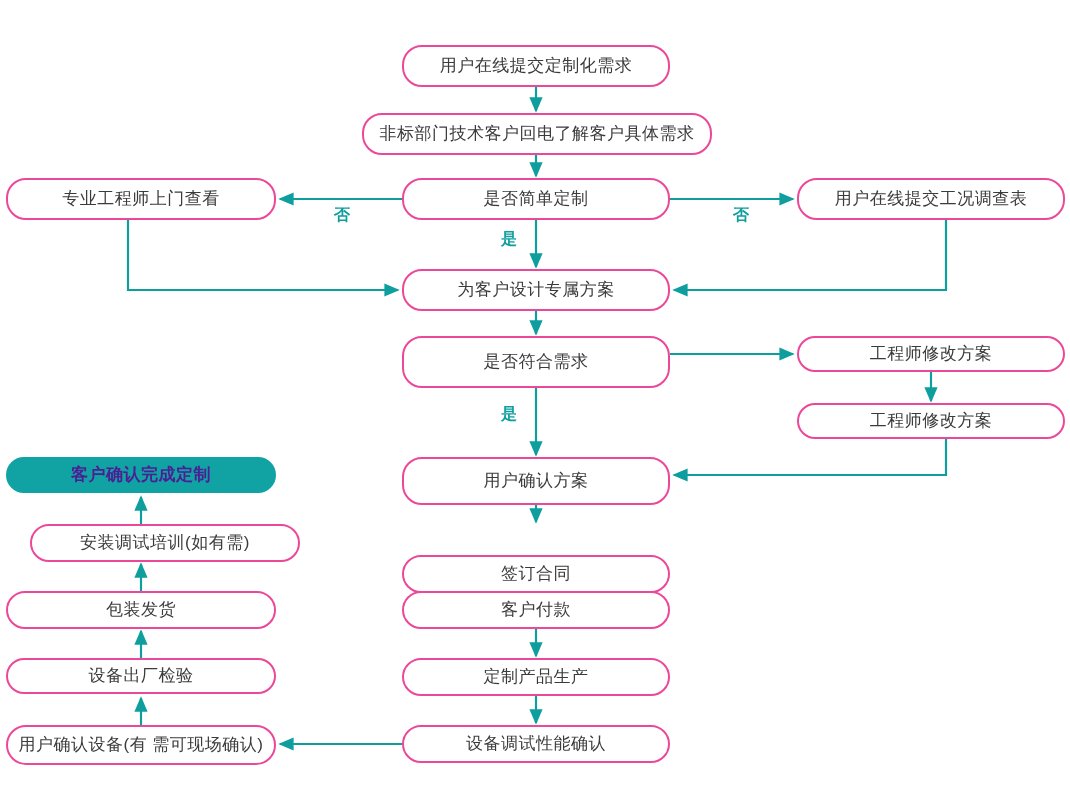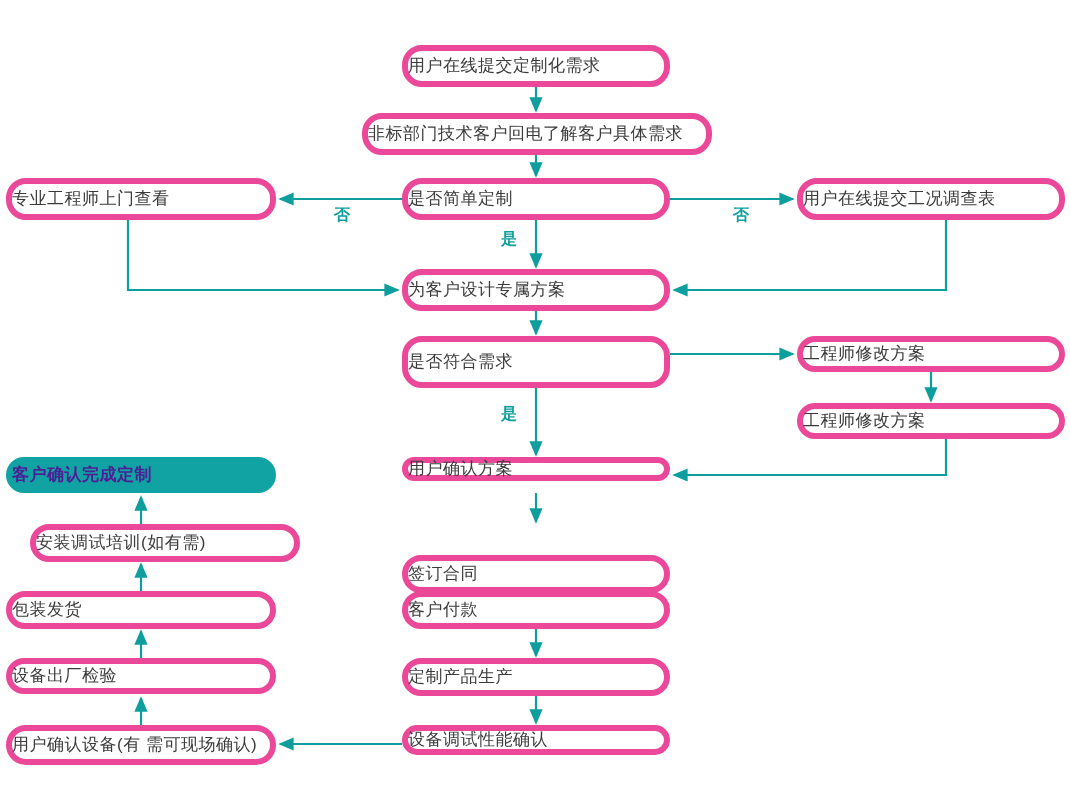--- a/index.html
+++ b/index.html
@@ -24,22 +24,22 @@
     top: 0;
     width: 1070px;
     height: 800px;
     pointer-events: none;
   }
   .node {
     position: absolute;
     box-sizing: border-box;
     display: flex;
     align-items: center;
-    justify-content: flex-start;
-    border: 6px solid #ec4899;
+    justify-content: center;
+    border: 2px solid #ec4899;
     border-radius: 20px;
     background: #ffffff;
     color: #3b3b3b;
     font-size: 17px;
     line-height: 1.2;
     letter-spacing: 0.5px;
     white-space: nowrap;
     z-index: 2;
   }
   .node.filled {
@@ -117,33 +117,33 @@
       </div>
       <div class="node" style="left: 402px; top: 336px; width: 268px; height: 52px;">
         <span class="node-label">是否符合需求</span>
       </div>
       <div class="node" style="left: 797px; top: 336px; width: 268px; height: 36px;">
         <span class="node-label">工程师修改方案</span>
       </div>
       <div class="node" style="left: 797px; top: 403px; width: 268px; height: 36px;">
         <span class="node-label">工程师修改方案</span>
       </div>
-      <div class="node" style="left: 402px; top: 457px; width: 268px; height: 24px;">
+      <div class="node" style="left: 402px; top: 457px; width: 268px; height: 48px;">
         <span class="node-label">用户确认方案</span>
       </div>
       <div class="node" style="left: 402px; top: 524px; width: 268px; height: 38px; margin-top: 31px;">
         <span class="node-label">签订合同</span>
       </div>
       <div class="node" style="left: 402px; top: 591px; width: 268px; height: 38px;">
         <span class="node-label">客户付款</span>
       </div>
       <div class="node" style="left: 402px; top: 658px; width: 268px; height: 38px;">
         <span class="node-label">定制产品生产</span>
       </div>
-      <div class="node" style="left: 402px; top: 725px; width: 268px; height: 30px;">
+      <div class="node" style="left: 402px; top: 725px; width: 268px; height: 38px;">
         <span class="node-label">设备调试性能确认</span>
       </div>
       <div class="node" style="left: 6px; top: 725px; width: 270px; height: 40px;">
         <span class="node-label">用户确认设备(有 需可现场确认)</span>
       </div>
       <div class="node" style="left: 6px; top: 658px; width: 270px; height: 36px;">
         <span class="node-label">设备出厂检验</span>
       </div>
       <div class="node" style="left: 6px; top: 591px; width: 270px; height: 38px;">
         <span class="node-label">包装发货</span>

